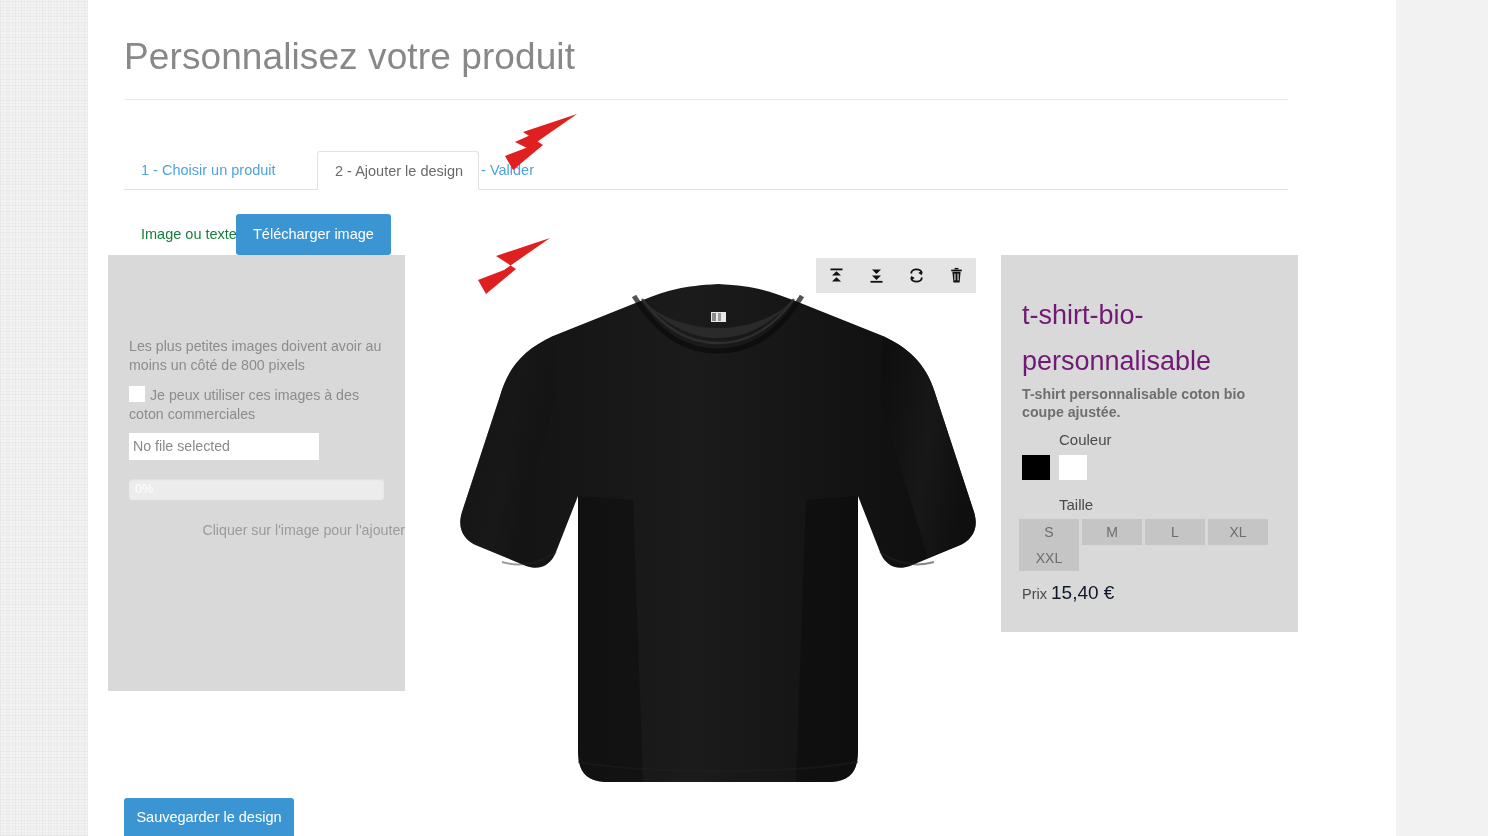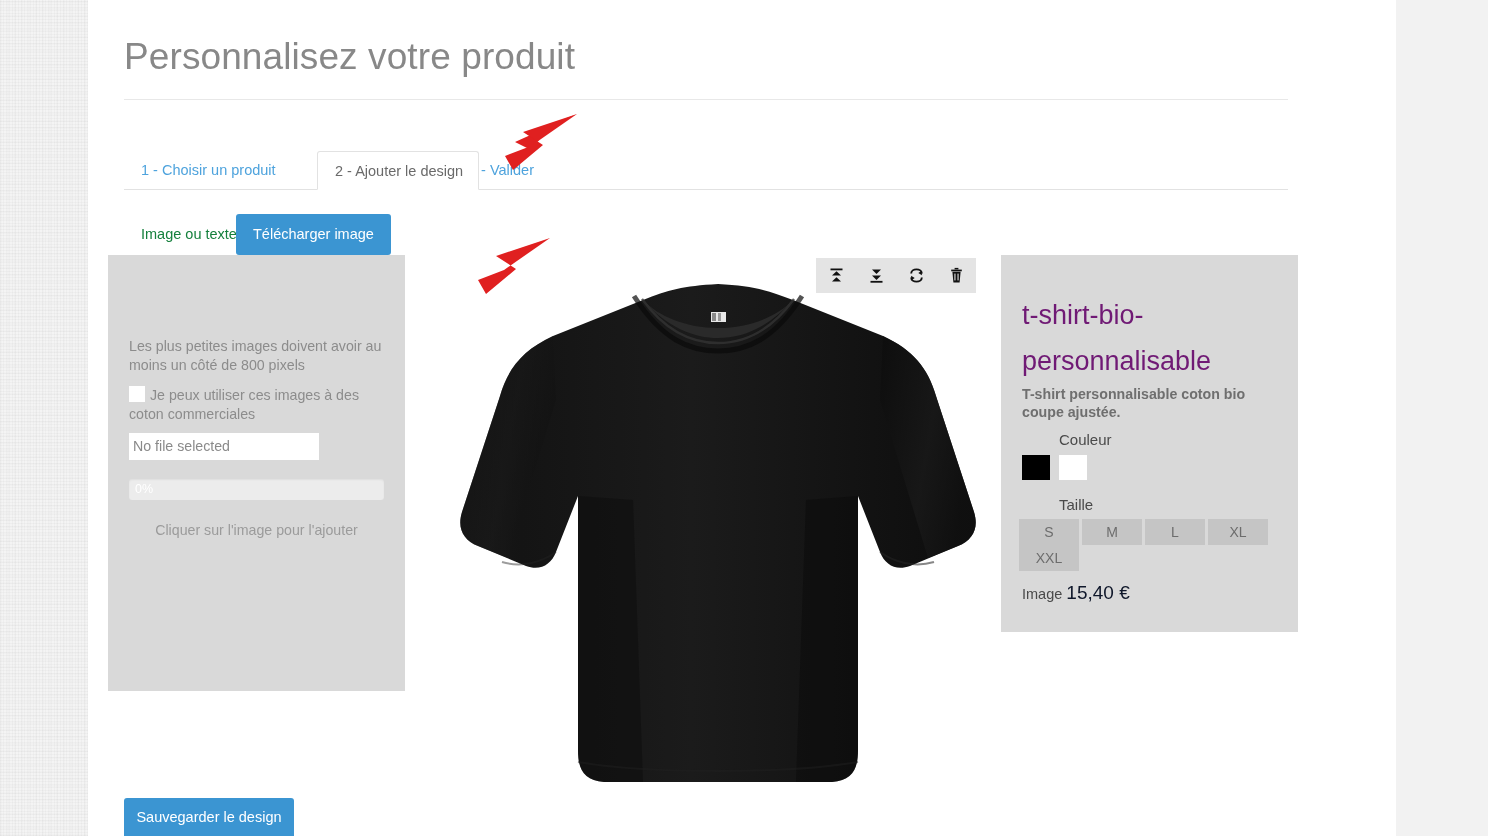--- a/index.html
+++ b/index.html
@@ -159,21 +159,21 @@
     position: absolute;
     left: 6px; top: 2px;
     font-size: 12.5px;
     color: #ffffff;
     line-height: 17px;
   }
   #click-hint {
     position: absolute;
     left: 0; top: 267px;
     width: 297px;
-    text-align: center;
+    text-align: right;
     font-size: 14.2px;
     color: #9b9b9b;
   }
 
   
   #design-toolbar {
     position: absolute;
     left: 728px; top: 258px;
     width: 160px; height: 35px;
     background: #e4e4e4;
@@ -455,21 +455,21 @@
         <div id="size-stack">
           <div class="size-box">S</div>
           <div class="size-box">XXL</div>
         </div>
         <div class="size-box">M</div>
         <div class="size-box">L</div>
         <div class="size-box">XL</div>
       </div>
 
       <div id="price-row">
-        <span>Image</span>
+        <span>Prix</span>
         <span id="price-value">15,40 €</span>
       </div>
     </div>
 
     <div id="save-button">Sauvegarder le design</div>
 
     <div class="arrow" id="arrow-1">
       <svg width="86" height="70" viewBox="0 0 86 70">
         <polygon points="84,2 34,22 46,28 24,55 14,47 34,36 22,30" fill="#e02020"></polygon>
         <polygon points="84,2 30,20 50,33 20,58 12,44 38,34" fill="#e02020"></polygon>

